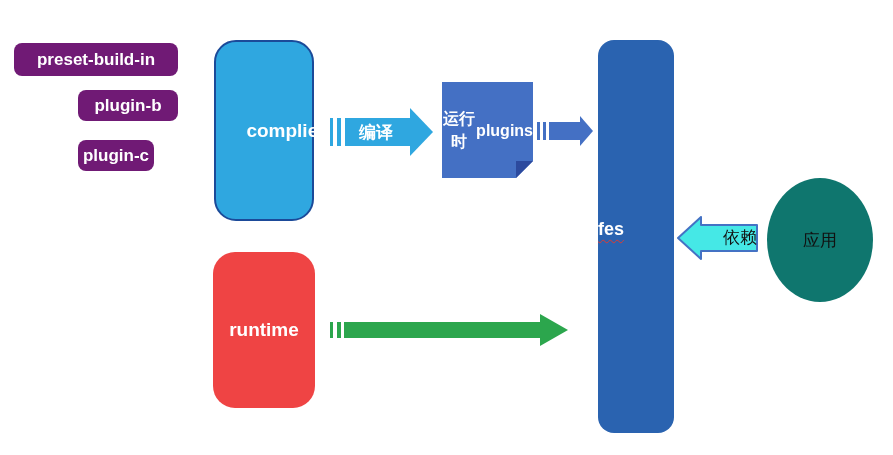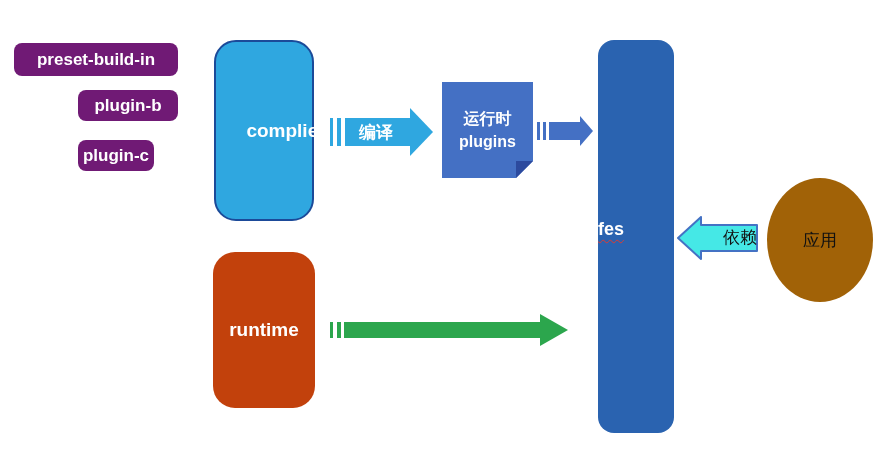--- a/index.html
+++ b/index.html
@@ -43,21 +43,21 @@
     border-radius: 22px;
     color: #ffffff;
     font-size: 19px;
     font-weight: 600;
     display: flex; align-items: center; justify-content: center; padding-left: 44px;
   }
 
   
   .runtime-box {
     left: 213px; top: 252px; width: 102px; height: 156px;
-    background: #c2410c;
+    background: #ef4444;
     border-radius: 22px;
     color: #ffffff;
     font-size: 19px;
     font-weight: 600;
     display: flex; align-items: center; justify-content: center;
   }
 
   
   .fes-box {
     left: 598px; top: 40px; width: 76px; height: 393px;
@@ -76,21 +76,21 @@
   }
 
   
   .note {
     left: 442px; top: 82px; width: 91px; height: 96px;
     background: #4470C4;
     clip-path: polygon(0 0, 100% 0, 100% calc(100% - 17px), calc(100% - 17px) 100%, 0 100%);
     color: #ffffff;
     font-size: 16px;
     font-weight: 600;
-    display: flex; flex-direction: column;
+    display: flex; flex-direction: row;
     align-items: center; justify-content: center;
     line-height: 23px;
     text-align: center;
   }
   .note-fold {
     left: 516px; top: 161px; width: 17px; height: 17px;
     background: #2C4A9E;
     clip-path: polygon(0 0, 100% 0, 0 100%);
   }
 
@@ -106,21 +106,21 @@
     left: 712px; top: 226px; width: 56px;
     text-align: center;
     color: #111111;
     font-size: 17px;
     font-weight: 400;
   }
 
   
   .app-ellipse {
     left: 767px; top: 178px; width: 106px; height: 124px;
-    background: #a16207;
+    background: #0f766e;
     border-radius: 50%;
     color: #111111;
     font-size: 17px;
     display: flex; align-items: center; justify-content: center;
   }
 
   svg { display: block; }
 </style>
 </head>
 <body>

